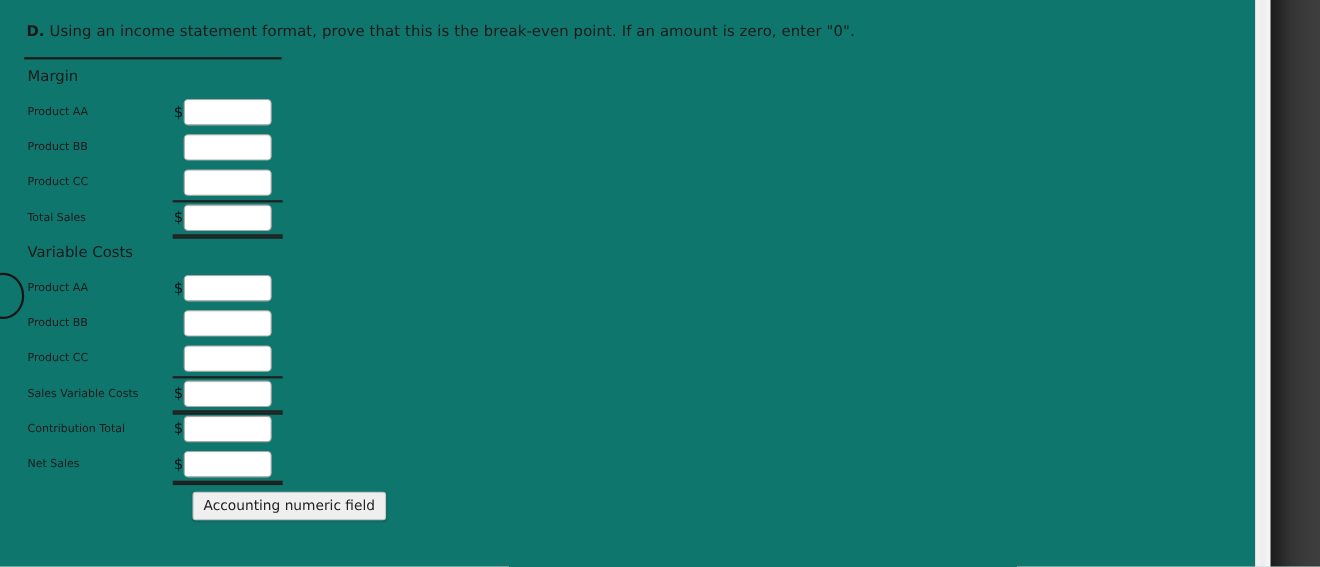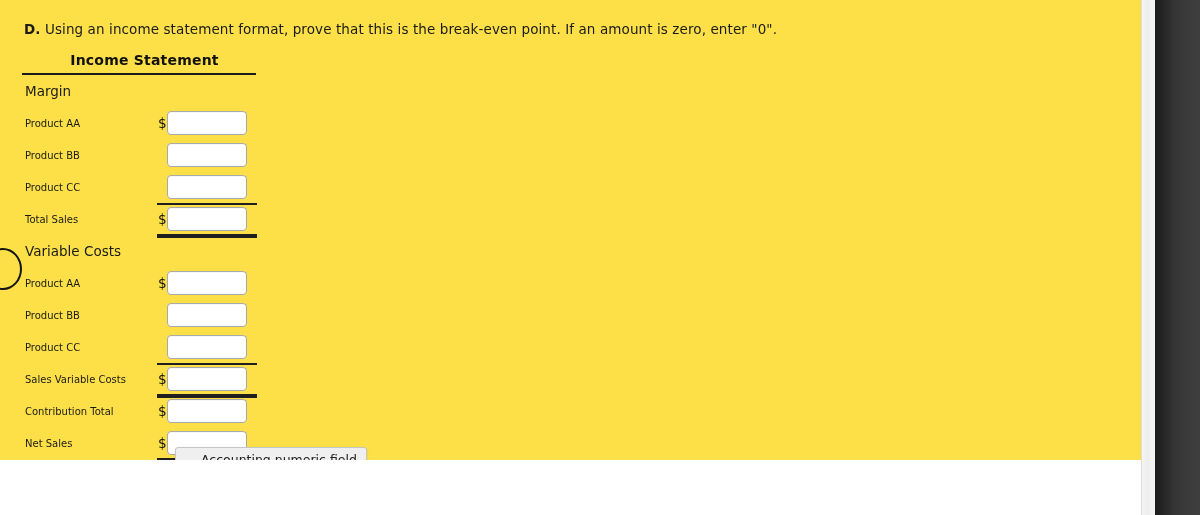--- a/index.html
+++ b/index.html
@@ -13,22 +13,22 @@
     position: relative;
     overflow: hidden;
     font-family: "DejaVu Sans", "Liberation Sans", sans-serif;
     -webkit-font-smoothing: antialiased;
   }
 
   
   #page-area {
     position: absolute;
     left: 0; top: 0;
-    width: 1141px; height: 460px;
-    background: #fde047;
+    width: 1141px; height: 515px;
+    background: #0f766e;
     overflow: hidden;
   }
 
   
   #right-gutter {
     position: absolute;
     left: 1141px; top: 0;
     width: 14px; height: 515px;
     background: linear-gradient(to right, #f4f4f4 0%, #ededed 45%, #f7f7f7 100%);
     border-left: 1px solid #dcdcdc;
@@ -142,21 +142,21 @@
     border-top: 2px solid #1f1f1f;
     border-bottom: 2px solid #1f1f1f;
     box-sizing: border-box;
   }
 
   
   #tooltip {
     position: absolute;
     left: 175px;
     top: 447px;
-    padding: 4px 9px 5px 25px;
+    padding: 4px 9px 5px 9px;
     background: #efefef;
     border: 1px solid #c6c6c6;
     border-radius: 3px;
     font-size: 12.5px;
     color: #202020;
     white-space: nowrap;
     box-shadow: 0 1px 2px rgba(0,0,0,.16);
     z-index: 40;
   }
 
@@ -176,21 +176,20 @@
 </head>
 <body>
 
 <div id="page-area">
 
   <div id="instruction">
     <span class="lead">D.</span><span> Using an income statement format, prove that this is the break-even point. If an amount is zero, enter "0".</span>
   </div>
 
   <div id="statement">
-    <div id="stmt-title">Income Statement</div>
     <div id="title-rule"></div>
     <div id="stmt-rows">
         <div class="row section">
           <div class="label">Margin</div>
         </div>
         <div class="row">
           <div class="label">Product AA</div>
           <div class="money">$</div>
           <input type="text" class="field" style="">
         </div>

